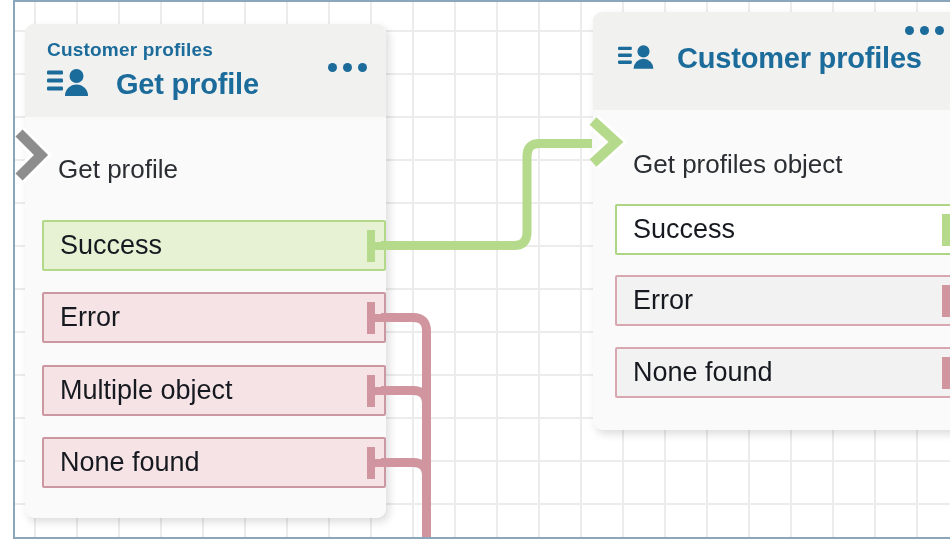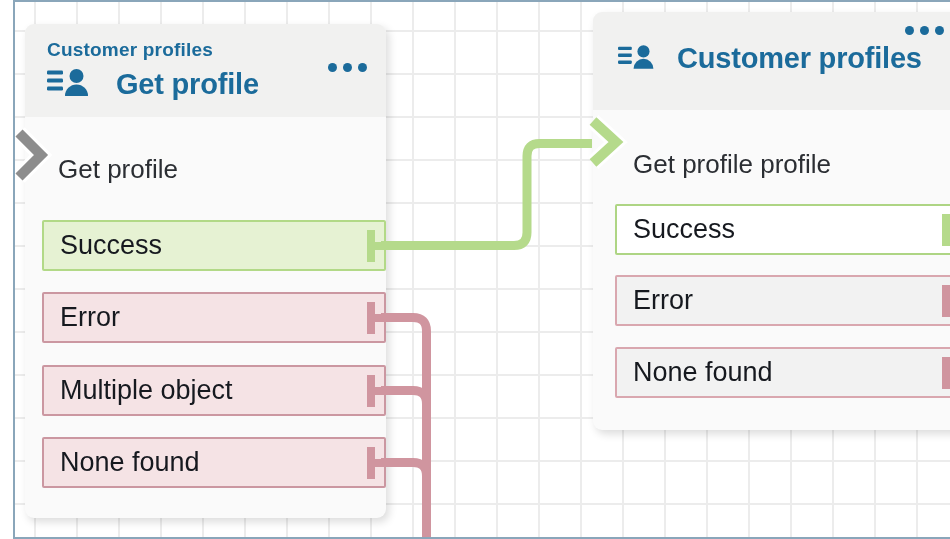--- a/index.html
+++ b/index.html
@@ -145,21 +145,21 @@
               <rect x="0" y="19.5" width="16" height="4" rx="1.2"></rect>
               <circle cx="29.5" cy="9" r="7"></circle>
               <path d="M18 29 a11.5 11.5 0 0 1 23 0 z"></path>
             </g>
           </svg>
         </span>
         <span class="block-title">Customer profiles</span>
       </div>
     </div>
 
-    <div class="action-row">Get profile profile</div>
+    <div class="action-row">Get profiles object</div>
 
     <div class="out success-empty port-green" style="top:192px;">
       <span>Success</span>
       <span class="port-bar"></span>
       <span class="port-stub"></span>
     </div>
     <div class="out error-empty port-pink" style="top:263px;">
       <span>Error</span>
       <span class="port-bar"></span>
       <span class="port-stub"></span>

